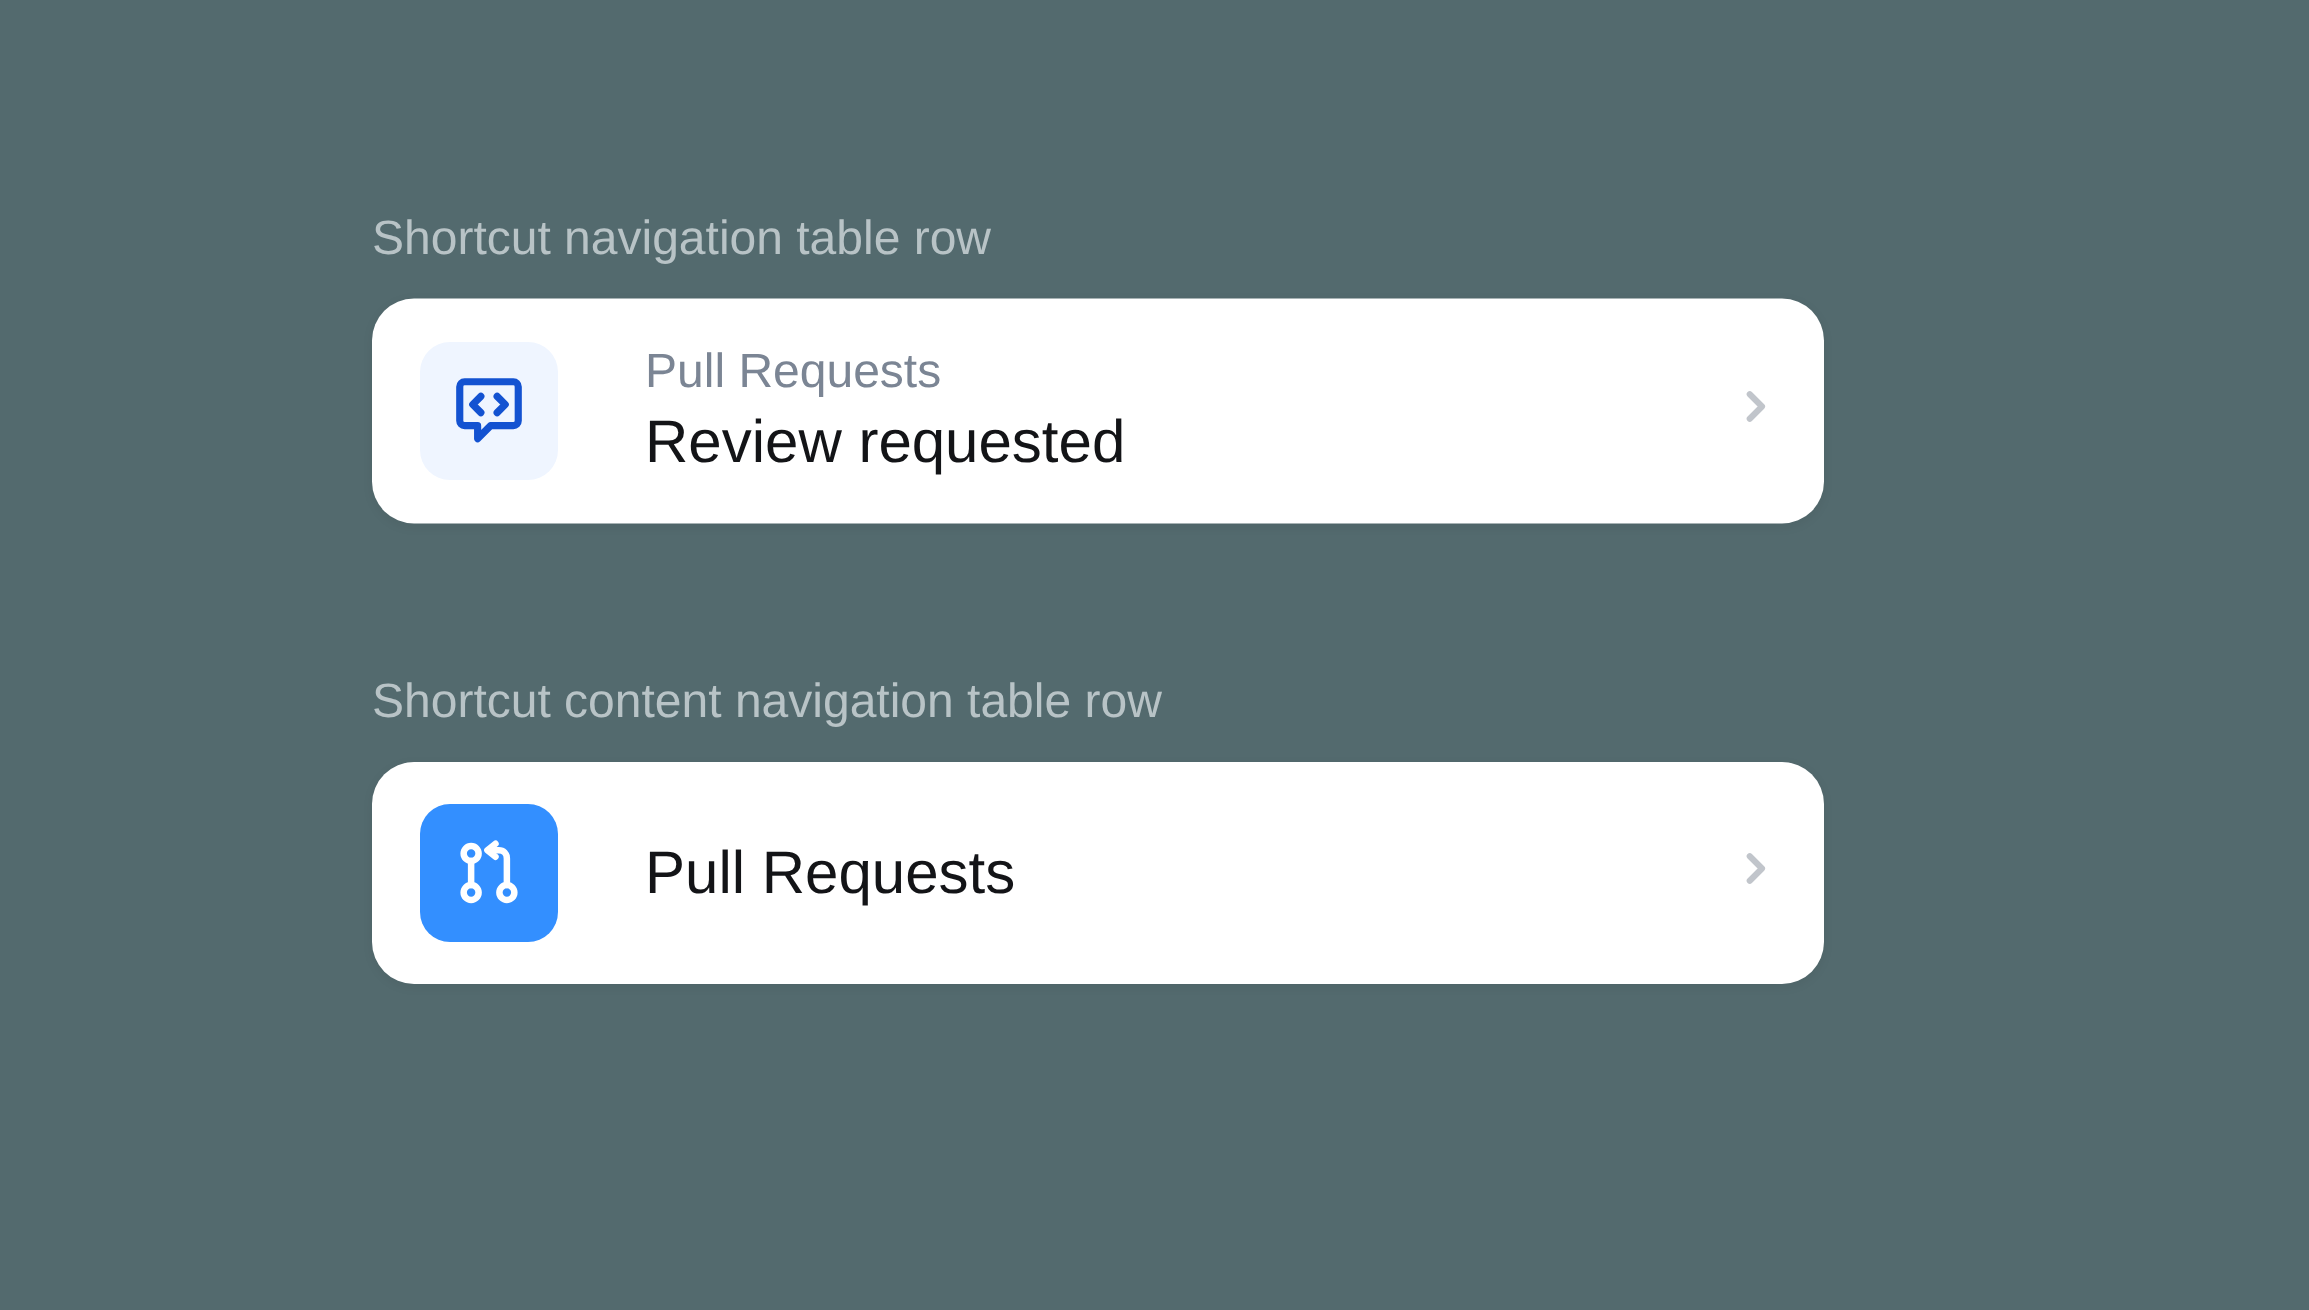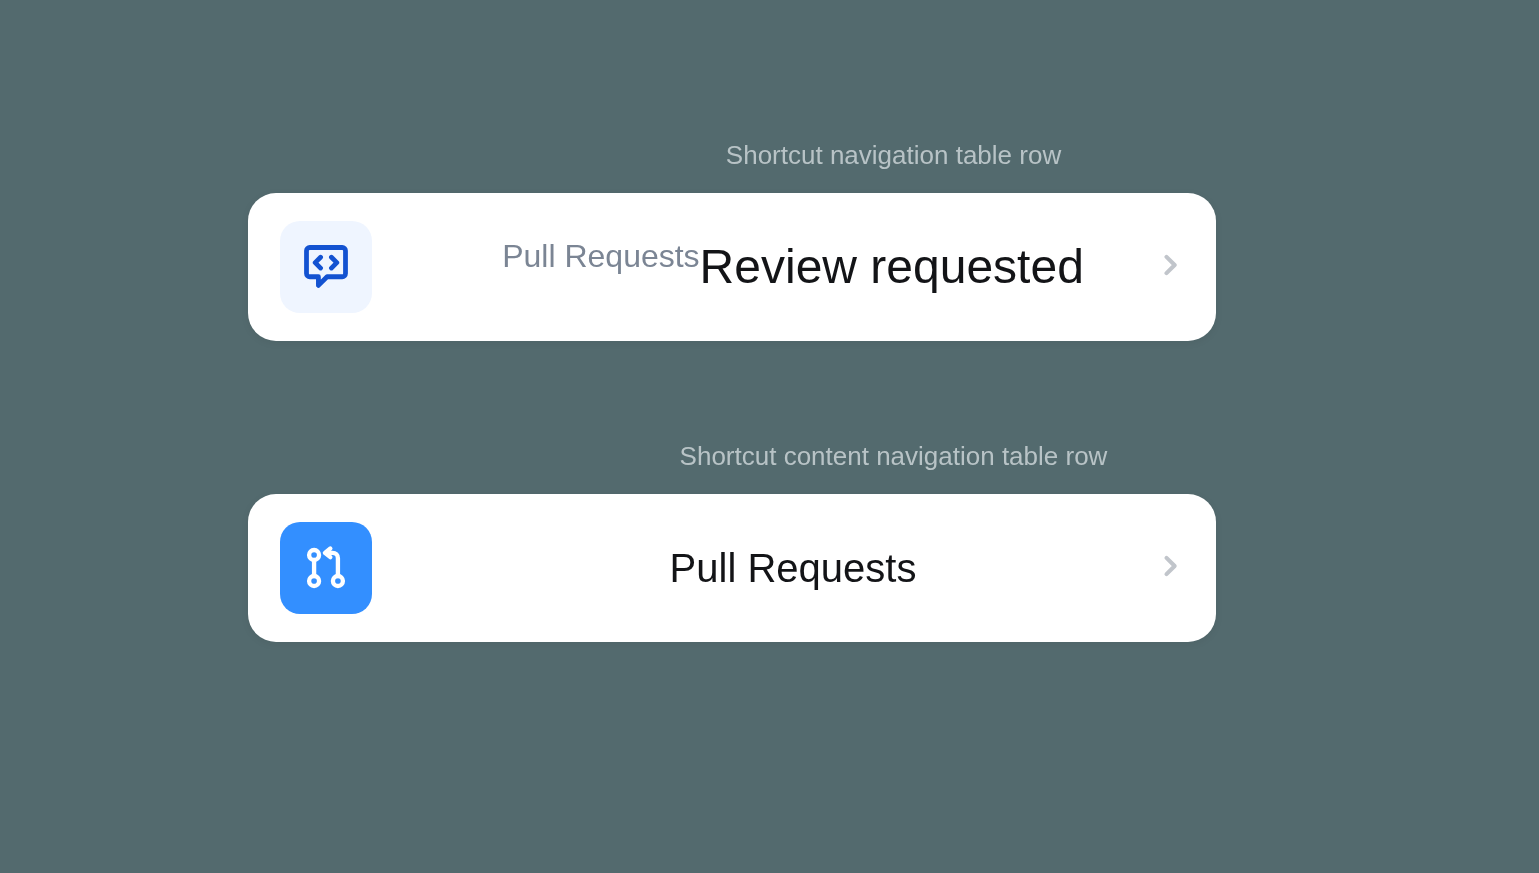--- a/index.html
+++ b/index.html
@@ -9,25 +9,24 @@
     }
     body {
       width: 1539px;
       height: 873px;
       background-color: #536a6e;
       font-family: -apple-system, BlinkMacSystemFont, "Segoe UI", Helvetica, Arial, sans-serif;
       padding-top: 140px;
       padding-left: 248px;
     }
     .section-label {
-      font-size: 26px;
+      font-size: 32px;
       color: #b8c3c6;
       font-weight: 400;
       margin-bottom: 22px;
-      text-align: center;
     }
     .row {
       width: 968px;
       background: #ffffff;
       border-radius: 28px;
       display: flex;
       align-items: center;
       padding: 28px 32px;
       margin-bottom: 100px;
       box-shadow: 0 2px 8px rgba(0,0,0,0.06);
@@ -45,31 +44,31 @@
     .icon-wrap.light {
       background: #eff5ff;
     }
     .icon-wrap.blue {
       background: #338fff;
     }
     .text-wrap {
       flex: 1;
       margin-left: 58px;
       display: flex;
-      flex-direction: row;
+      flex-direction: column;
       justify-content: center;
     }
     .row-overline {
       font-size: 32px;
       color: #7b8594;
       font-weight: 400;
       line-height: 1.3;
     }
     .row-title {
-      font-size: 48px;
+      font-size: 40px;
       color: #131417;
       font-weight: 400;
       line-height: 1.3;
     }
     .row-title.single {
       font-size: 40px;
     }
     .chevron {
       flex-shrink: 0;
     }

